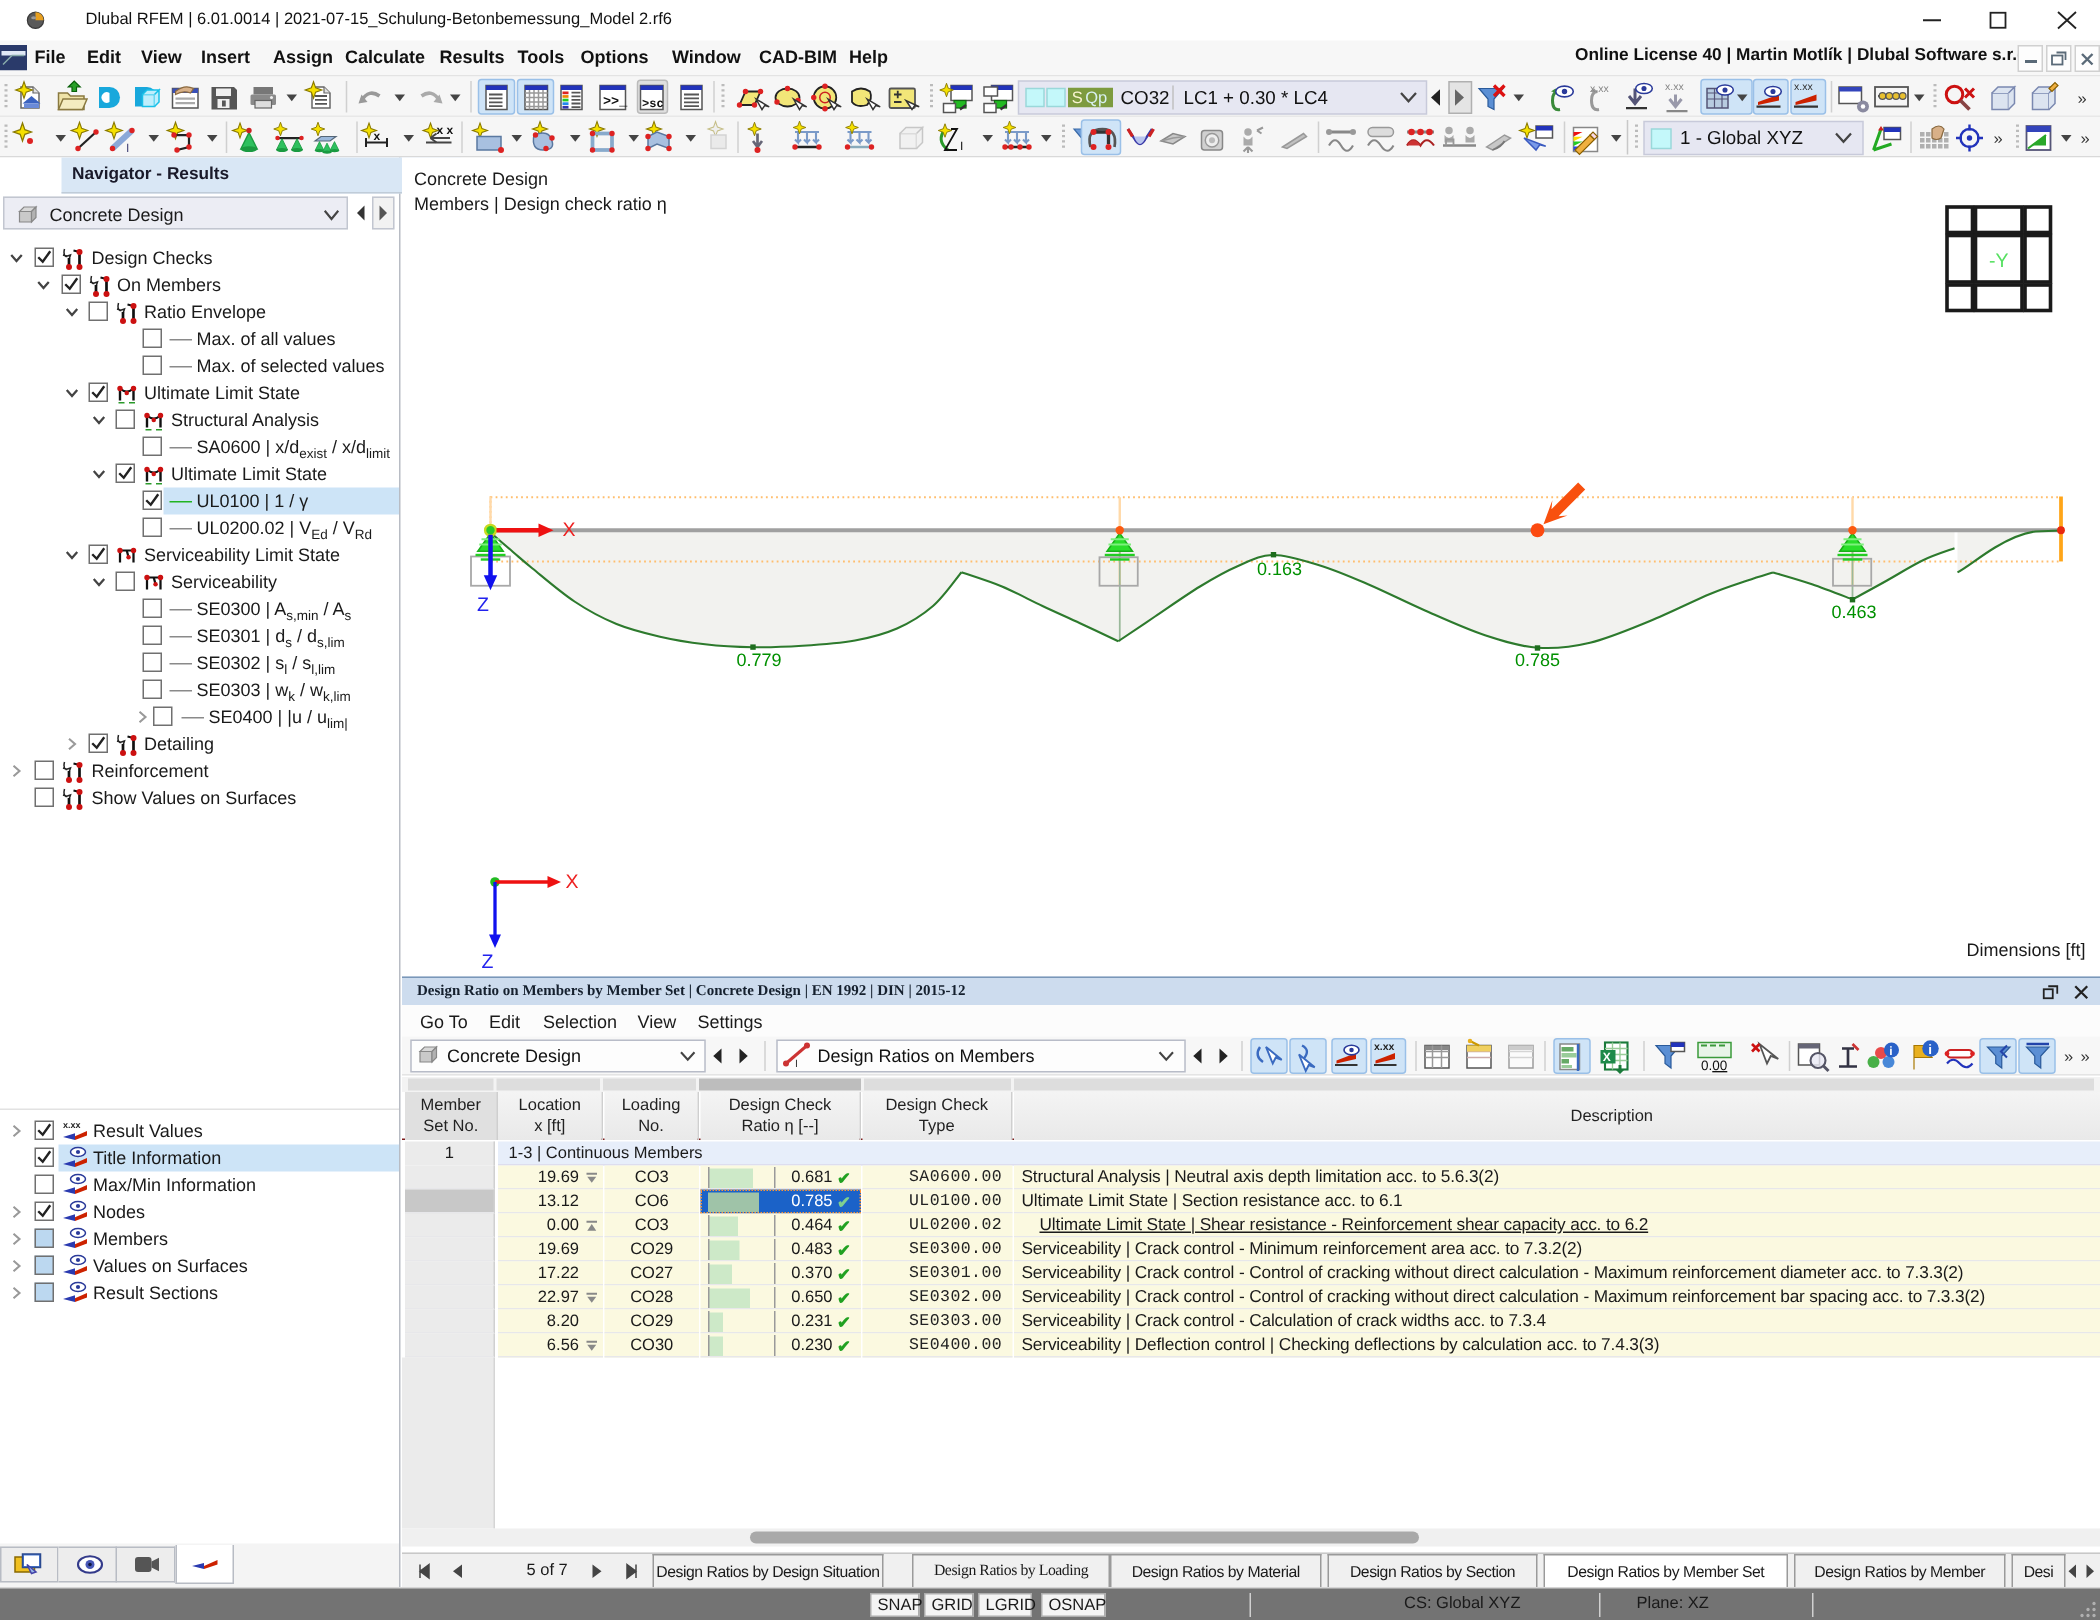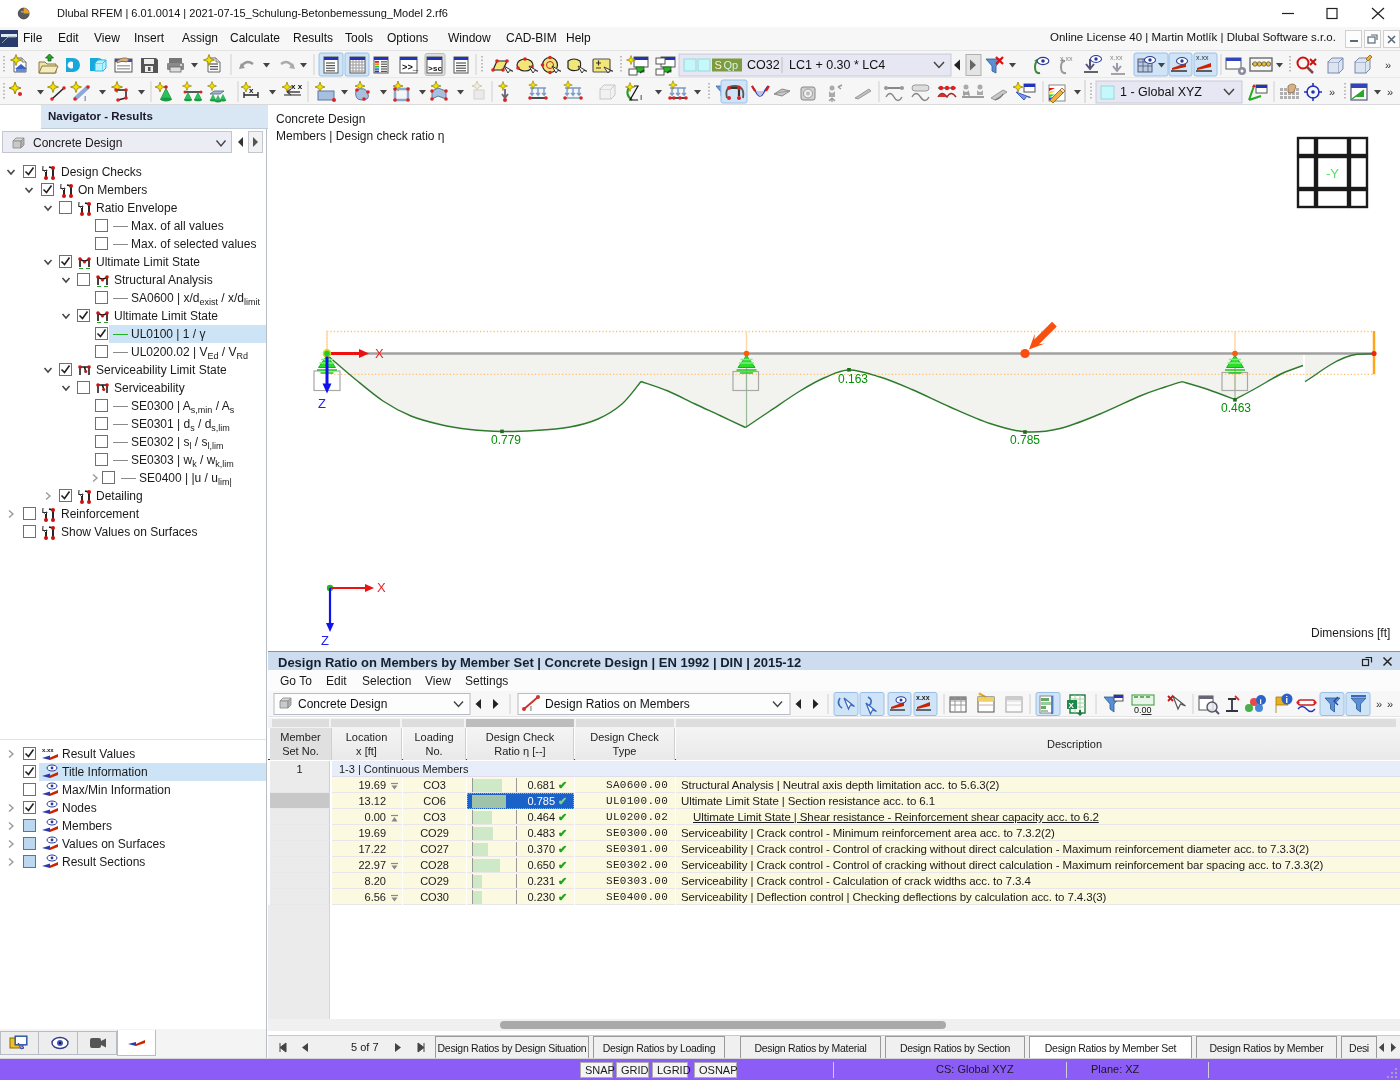--- a/index.html
+++ b/index.html
@@ -1,20 +1,20 @@
 <!DOCTYPE html>
 <html><head>
 <meta charset="utf-8">
 <style>
   * { box-sizing: border-box; margin:0; padding:0; }
   html,body { width:1400px; height:1080px; overflow:hidden; }
   body { font-family:"Liberation Sans",sans-serif; font-size:11px; color:#1a1a1a; background:#fff; position:relative; }
   .ab { position:absolute; }
   .tbrow { background:#f6f6f6; }
-  .menuitem { position:absolute; top:4px; font-size:12px; color:#111; }
+  .menuitem { position:absolute; top:4px; font-size:12px; color:#111;font-weight:bold; }
   .cb { position:absolute; width:13px; height:13px; background:#fff; border:1px solid #707070; }
   .tlabel { position:absolute; top:2px; font-size:12px; white-space:nowrap; }
   .tlabel sub { font-size:9px; }
   .exp { position:absolute; width:10px; height:10px; }
   .ditem { position:absolute; height:1px; background:#8a8a8a; width:15px; top:8px; }
   .hcell { position:absolute; border-right:1px solid #cfcfcf; background:linear-gradient(#f4f4f4,#e9e9e9); text-align:center; font-size:11px; color:#222; padding-top:2px; line-height:14px; }
   .yrow { position:absolute; background:#fbf9e0; border-bottom:1px solid #e7e7ea; }
   .num { position:absolute; text-align:right; font-size:11px; }
   .ldg { position:absolute; text-align:center; font-size:11px; }
   .typ { position:absolute; font-family:"Liberation Mono",monospace; font-size:11px; color:#222; letter-spacing:0.3px;}
@@ -968,21 +968,21 @@
         <rect x="1049" y="85" width="31" height="17" fill="#fff" stroke="#1a1a1a" stroke-width="2.4"></rect>
         <rect x="1082" y="85" width="17" height="17" fill="#fff" stroke="#1a1a1a" stroke-width="2.4"></rect>
       </g>
       <text x="1064.5" y="73" font-size="13" fill="#55e060" text-anchor="middle" font-family="Liberation Sans">-Y</text>
       <path d="M 761.0 244.5 L 777.0 238.6 L 771.0 239.2 L 788.8 221.4 L 784.1 216.7 L 766.3 234.5 L 766.9 228.5 Z" fill="#f8500e"></path>
     </svg>
 </div>
 
 <div class="ab" style="left:268px;top:651px;width:1132px;height:384px;background:#ffffff;">
   <div class="ab" style="left:0;top:0;width:1132px;height:19px;background:#cddcee;border-top:1px solid #7a97b8;">
-    <div class="ab" style="left:10px;top:3px;font-size:13px;font-weight:bold;color:#15202e;">Design Ratio on Members by Member Set | Concrete Design | EN 1992 | DIN | 2015-12</div>
+    <div class="ab" style="left:10px;top:3px;font-size:10px;font-weight:bold;color:#15202e;font-family:Liberation Serif, serif;">Design Ratio on Members by Member Set | Concrete Design | EN 1992 | DIN | 2015-12</div>
     <svg class="ab" style="left:1093px;top:3px" width="13" height="13" viewBox="0 0 13 13">
         <rect x="1.5" y="4.5" width="6" height="6" fill="none" stroke="#222" stroke-width="1.2"></rect>
         <path d="M4.5 2.5 h6 v5" fill="none" stroke="#222" stroke-width="1.2"></path>
       </svg>
     <svg class="ab" style="left:1113px;top:3px" width="13" height="13" viewBox="0 0 13 13">
         <path d="M2.5 2.5 l8 8 M10.5 2.5 l-8 8" stroke="#222" stroke-width="1.5"></path>
       </svg>
   </div>
   <div class="ab" style="left:0;top:19px;width:1132px;height:21px;background:#fcfcfc;">
     <div class="ab" style="left:12px;top:4px;font-size:12px;">Go To</div>
@@ -1264,33 +1264,33 @@
 
 <div class="ab" style="left:268px;top:1035px;width:1132px;height:23px;background:#f0f0f0;border-top:1px solid #c8c8c8;">
   <svg class="ab" style="left:4px;top:5px" width="165" height="13" viewBox="0 0 165 13">
     <path d="M8 2 v9 M14 2 L8 6.5 L14 11 Z" fill="#444" stroke="#444" stroke-width="1"></path>
     <path d="M36 2 L30 6.5 L36 11 Z" fill="#444"></path>
     <path d="M123 2 L129 6.5 L123 11 Z" fill="#444"></path>
     <path d="M146 2 L152 6.5 L146 11 Z M152 2 v9" fill="#444" stroke="#444" stroke-width="1"></path>
   </svg>
   <div class="ab" style="left:62px;top:5px;font-size:11px;padding-left:21px;">5 of 7</div>
   <div class="tab" style="left:167px;width:154px;">Design Ratios by Design Situation</div>
-  <div class="tab" style="left:325px;width:132px;">Design Ratios by Loading</div>
+  <div class="tab" style="left:340px;width:132px;font-family:Liberation Serif, serif;">Design Ratios by Loading</div>
   <div class="tab" style="left:472px;width:141px;">Design Ratios by Material</div>
   <div class="tab" style="left:617px;width:140px;">Design Ratios by Section</div>
   <div class="tab" style="left:761px;width:163px;background:#ffffff;height:23px;">Design Ratios by Member Set</div>
   <div class="tab" style="left:928px;width:141px;">Design Ratios by Member</div>
   <div class="tab" style="left:1073px;width:36px;">Desi</div>
   <svg class="ab" style="left:1108px;top:5px" width="24" height="13" viewBox="0 0 24 13">
     <path d="M8 2 L3 6.5 L8 11 Z" fill="#444"></path>
       <path d="M15 2 L20 6.5 L15 11 Z" fill="#444"></path>
   </svg>
 </div>
 
-<div class="ab" style="left:0;top:1058px;width:1400px;height:22px;background:#8b5cf6;border-top:1px solid #d5d5d5;">
+<div class="ab" style="left:0;top:1058px;width:1400px;height:22px;background:#737373;border-top:1px solid #d5d5d5;">
   <div class="statbox" style="left:580px;width:33px;">SNAP</div>
   <div class="statbox" style="left:616px;width:33px;">GRID</div>
   <div class="statbox" style="left:652px;width:36px;">LGRID</div>
   <div class="statbox" style="left:694px;width:43px;">OSNAP</div>
   <div class="ab" style="left:833px;top:3px;width:1px;height:16px;background:#d0d0d0;"></div>
   <div class="ab" style="left:936px;top:4px;font-size:11px;">CS: Global XYZ</div>
   <div class="ab" style="left:1066px;top:3px;width:1px;height:16px;background:#d0d0d0;"></div>
   <div class="ab" style="left:1091px;top:4px;font-size:11px;">Plane: XZ</div>
   <div class="ab" style="left:1208px;top:3px;width:1px;height:16px;background:#d0d0d0;"></div>
     <svg class="ab" style="left:1386px;top:8px" width="12" height="12" viewBox="0 0 12 12">

